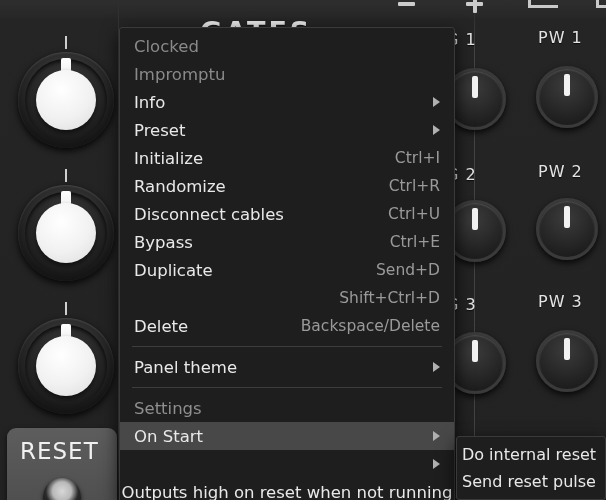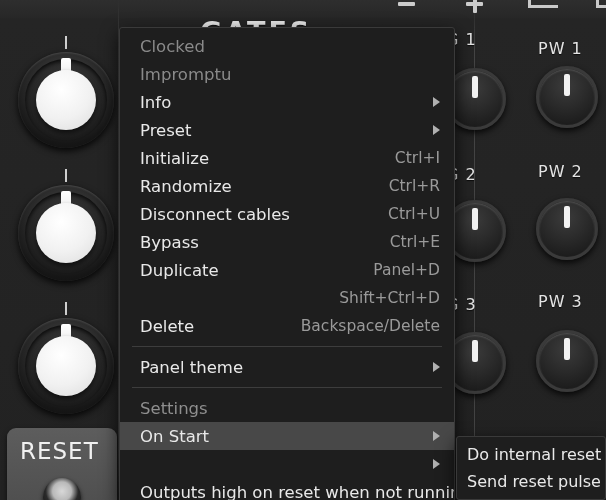--- a/index.html
+++ b/index.html
@@ -128,24 +128,25 @@
     border-radius: 3px;
     box-shadow: 0 6px 18px rgba(0,0,0,.75);
     padding: 4px 0 0 0;
     overflow: hidden;
     font-family: "DejaVu Sans", sans-serif;
   }
   .mi {
     position: relative;
     display: flex; align-items: center;
     height: 28px;
-    padding: 0 14px 0 20px;
+    padding: 0 14px 0 14px;
     color: #e9e9e9;
     font-size: 16.5px;
     white-space: nowrap;
+    justify-content: center;
   }
   .mi.disabled { color: #8a8a8a; }
   .mi.label-only { color: #8f8f8f; }
   .mi.highlight { background: #484848; }
   .mi .txt { flex: 0 0 auto; }
   .mi .spacer { flex: 1 1 auto; }
   .mi .accel { color: #9a9a9a; font-size: 15.5px; }
   .mi .arrow {
     width: 0; height: 0; margin-left: 10px;
     border-left: 7px solid #b0b0b0;
@@ -208,21 +209,21 @@
   </div>
 
   <div class="reset-plate"></div>
   <div class="reset-text">RESET</div>
   <div class="jackhole" style="left:43px; top:478px;"></div>
 
   <div class="pan-label" style="left:446px; top:30px;">G 1</div>
   <div class="pan-label" style="left:446px; top:165px;">G 2</div>
   <div class="pan-label" style="left:446px; top:295px;">G 3</div>
 
-  <div class="pan-label" style="left:538px; top:28px;margin-top:11px;">PW 1</div>
+  <div class="pan-label" style="left:538px; top:28px;">PW 1</div>
   <div class="pan-label" style="left:538px; top:162px;">PW 2</div>
   <div class="pan-label" style="left:538px; top:292px;">PW 3</div>
 
   <div class="smallknob" style="left:444px; top:68px;">
     <div class="body"></div>
     <div class="ptr"></div>
   </div>
   <div class="smallknob" style="left:444px; top:200px;">
     <div class="body"></div>
     <div class="ptr"></div>
@@ -283,21 +284,21 @@
         <span class="accel">Ctrl+U</span>
       </div>
       <div class="mi">
         <span class="txt">Bypass</span>
         <span class="spacer"></span>
         <span class="accel">Ctrl+E</span>
       </div>
       <div class="mi">
         <span class="txt">Duplicate</span>
         <span class="spacer"></span>
-        <span class="accel">Panel+D</span>
+        <span class="accel">Send+D</span>
       </div>
       <div class="mi">
         <span class="spacer"></span>
         <span class="accel">Shift+Ctrl+D</span>
       </div>
       <div class="mi">
         <span class="txt">Delete</span>
         <span class="spacer"></span>
         <span class="accel">Backspace/Delete</span>
       </div>

